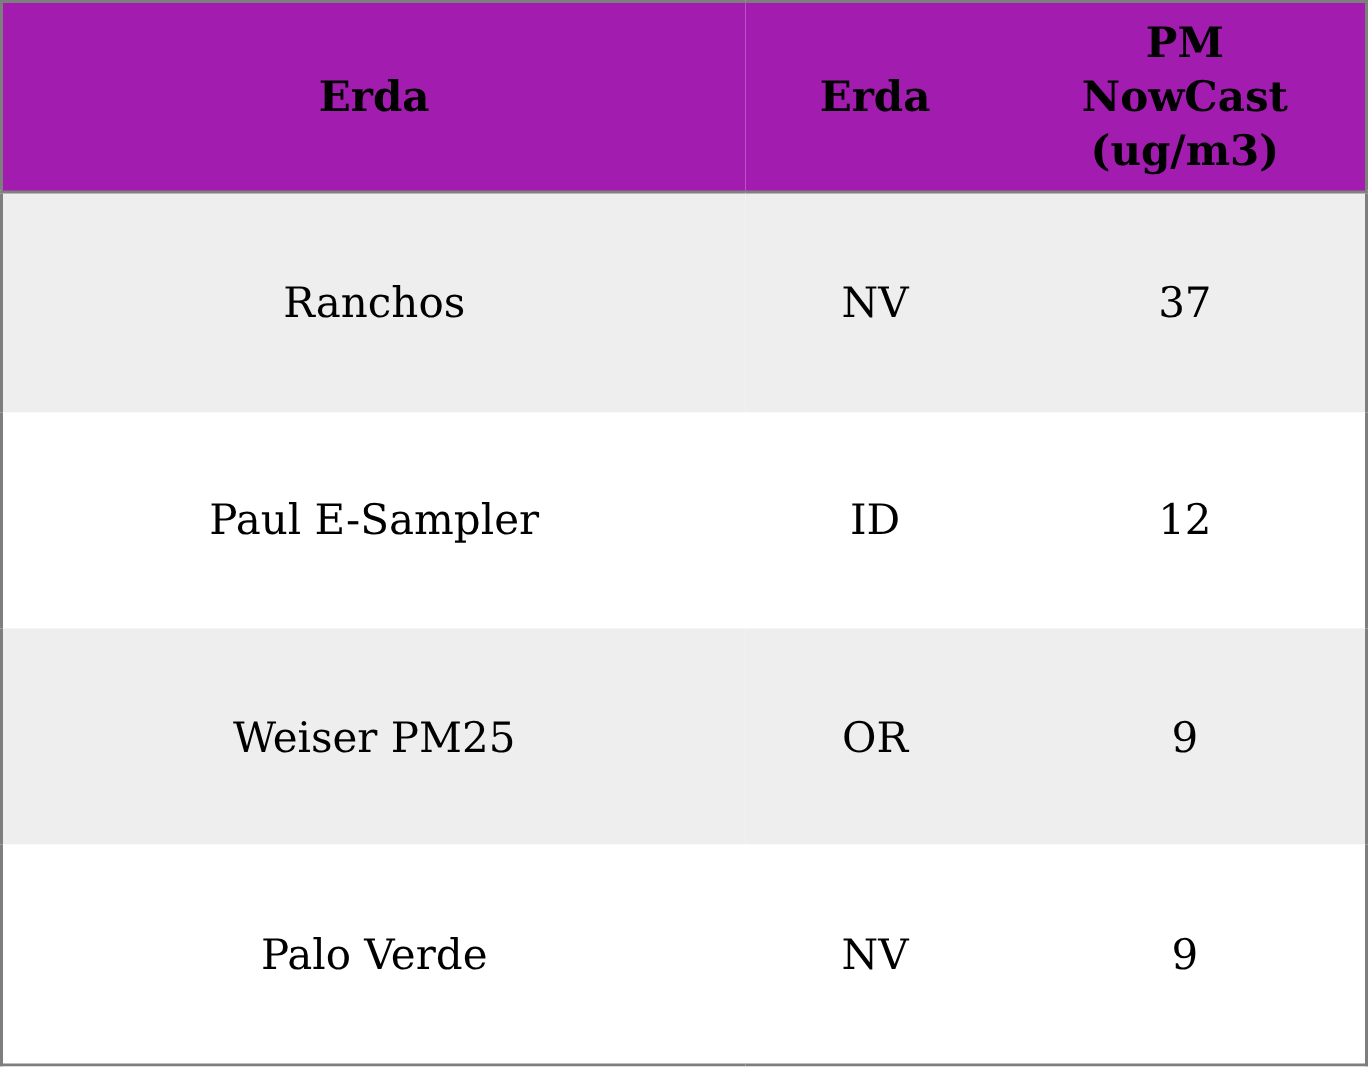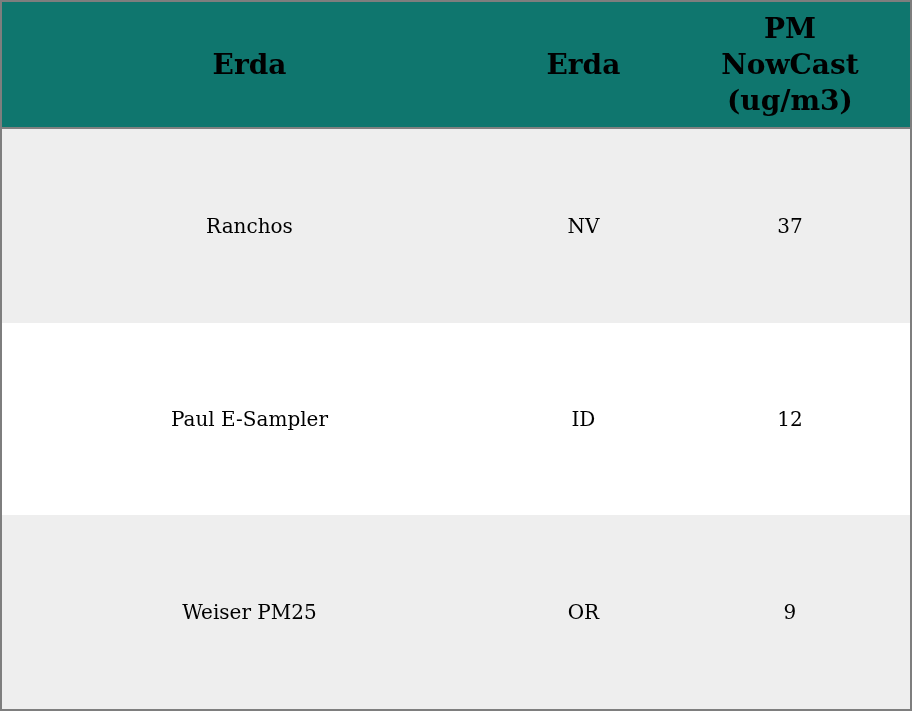--- a/index.html
+++ b/index.html
@@ -14,35 +14,35 @@
     width: 912px;
     height: 711px;
     border-collapse: collapse;
     table-layout: fixed;
     border: 2px solid #7e7e7e;
   }
   col.col-site  { width: 54.5%; }
   col.col-state { width: 19.0%; }
   col.col-pm    { width: 26.5%; }
   thead th {
-    background: #0f766e;
+    background: #a21caf;
     border-bottom: 2px solid #808080;
     height: 125px;
     font-size: 28px;
     font-weight: bold;
     vertical-align: middle;
     padding: 0;
   }
   thead th .hline {
     display: block;
     line-height: 36px;
   }
   tbody td {
     height: 58px;
-    font-size: 20px;
+    font-size: 28px;
     text-align: center;
     vertical-align: middle;
     padding: 0;
   }
   tbody tr:nth-child(odd)  { background: #eeeeee; }
   tbody tr:nth-child(even) { background: #ffffff; }
 </style>
 </head>
 <body>
 
@@ -73,15 +73,20 @@
       <tr>
         <td>Paul E-Sampler</td>
         <td>ID</td>
         <td>12</td>
       </tr>
       <tr>
         <td>Weiser PM25</td>
         <td>OR</td>
         <td>9</td>
       </tr>
+      <tr>
+        <td>Palo Verde</td>
+        <td>NV</td>
+        <td>9</td>
+      </tr>
     </tbody>
   </table>
 </div>
 
 </body></html>

